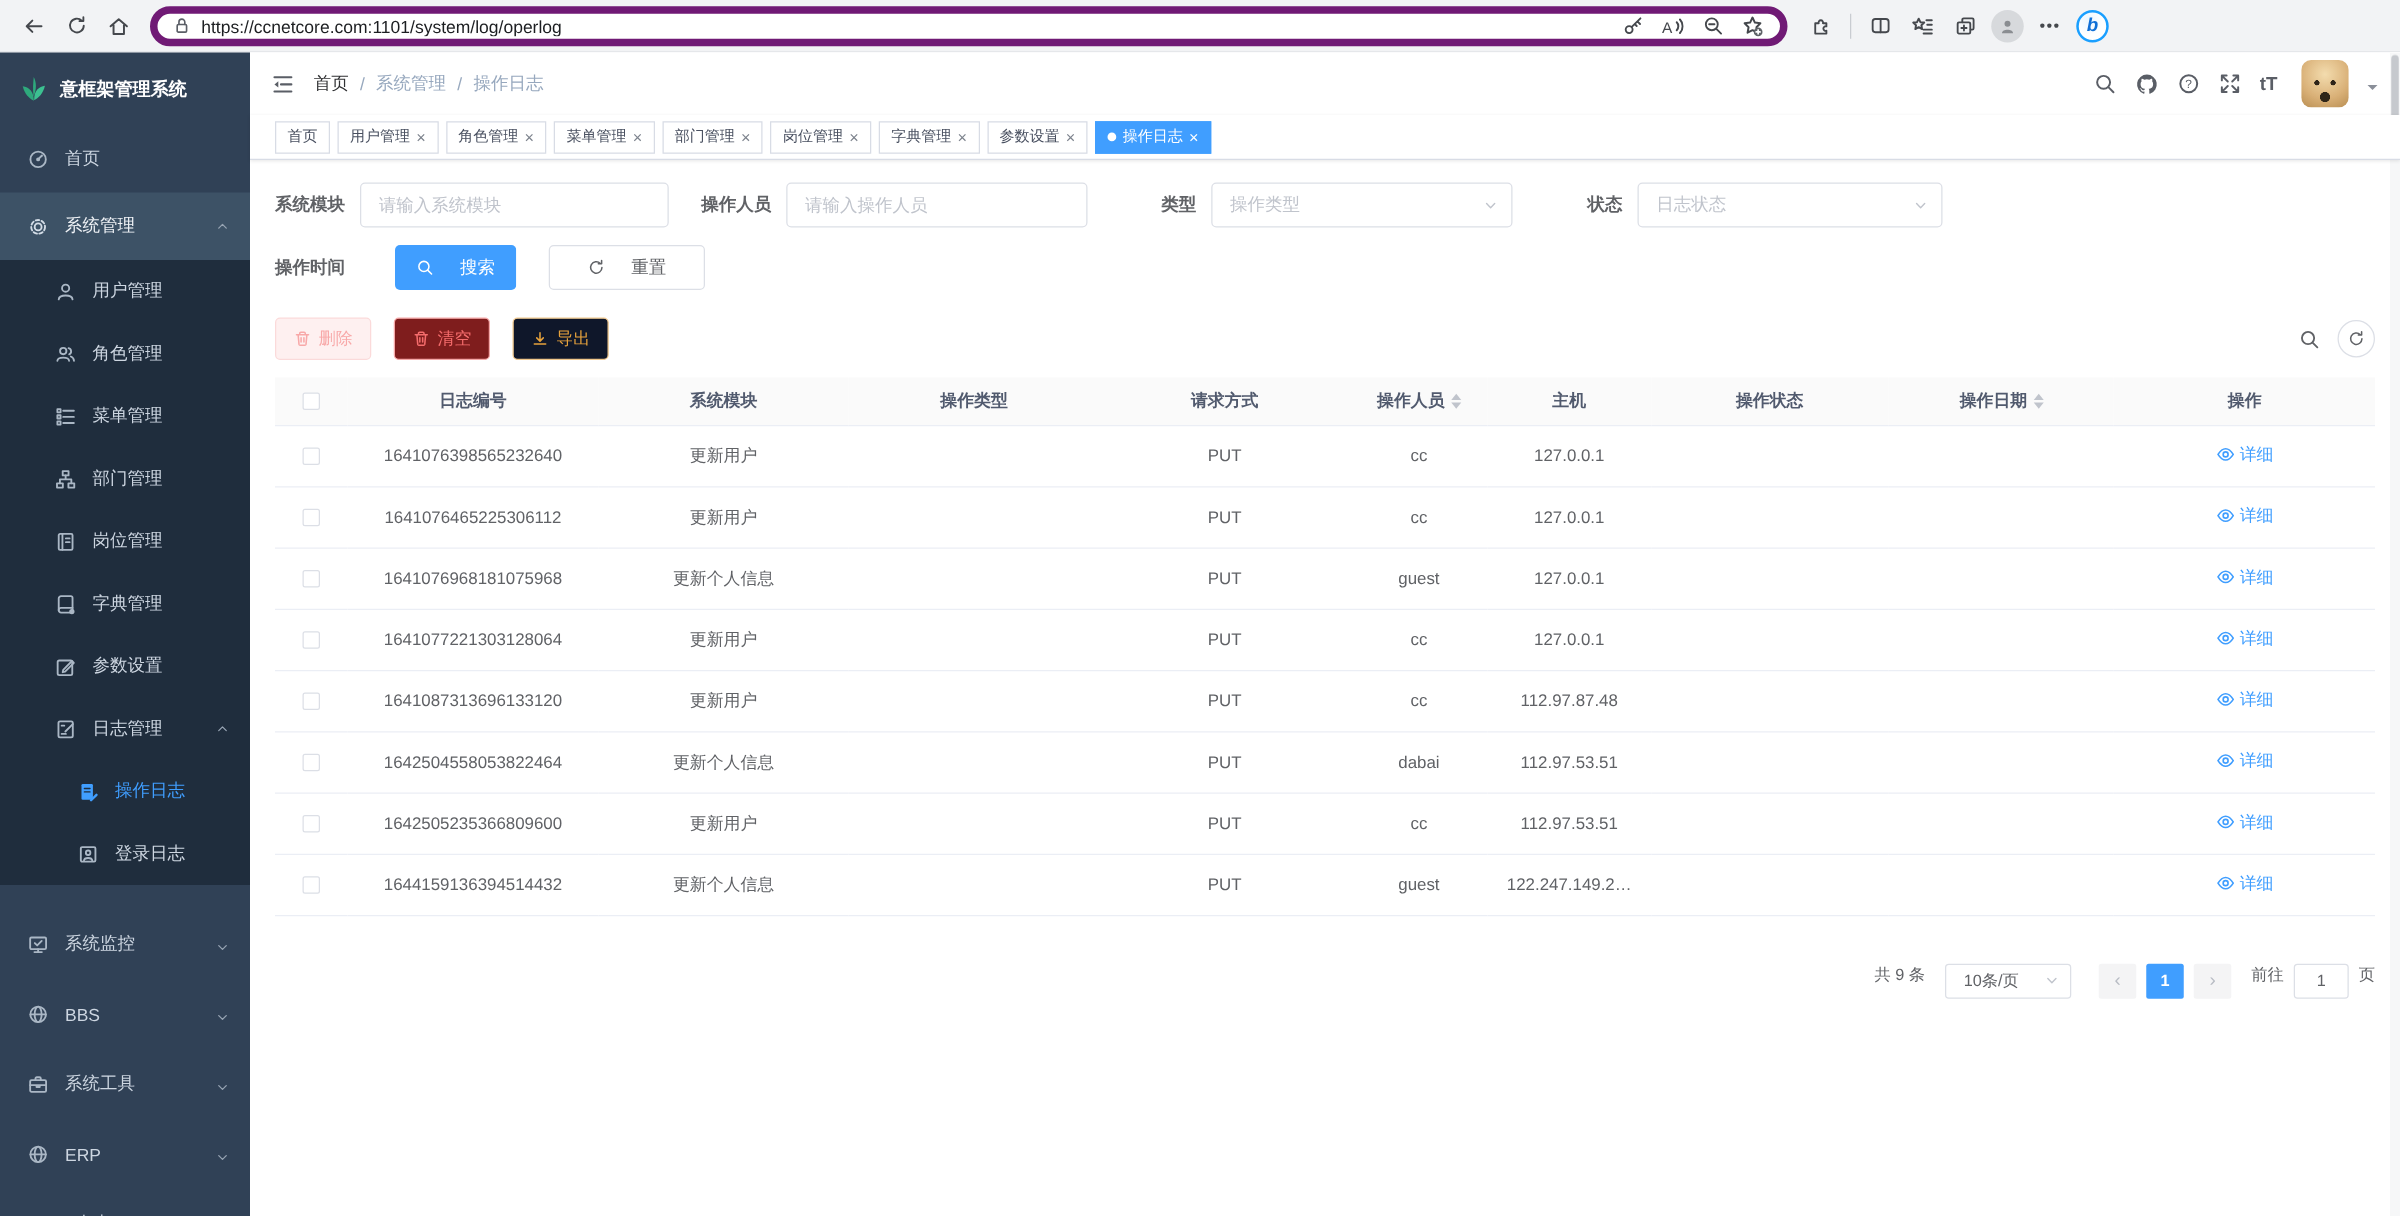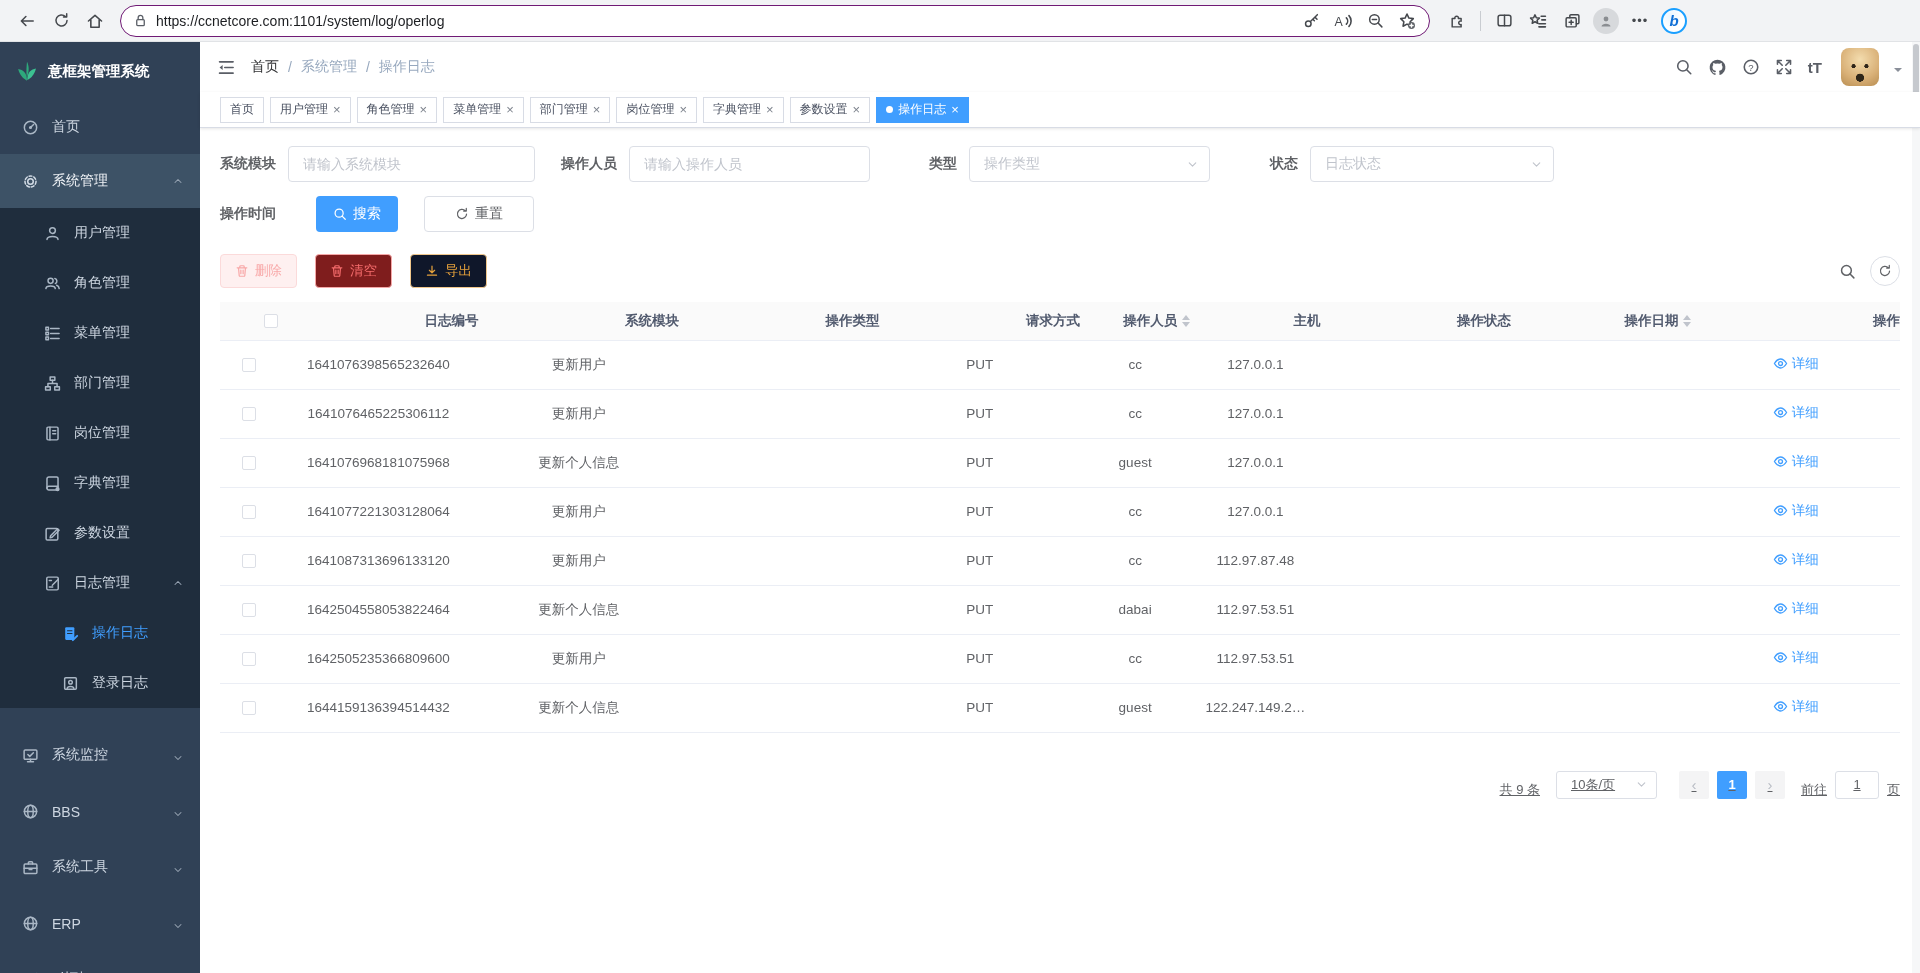--- a/index.html
+++ b/index.html
@@ -1,21 +1,21 @@
 <!DOCTYPE html>
 <html><head>
 <meta charset="utf-8">
 <style>
   * { box-sizing: border-box; margin: 0; padding: 0; }
   html,body { width:1920px; height:973px; overflow:hidden; font-family:"Liberation Sans",sans-serif; background:#fff; }
 
   
   .browser-bar { height:42px; background:#f2f3f5; border-bottom:1px solid #e1e3e6; display:flex; align-items:center; padding:0 10px; }
   .bicon { width:34px; height:32px; display:flex; align-items:center; justify-content:center; color:#45484d; border-radius:6px; flex:0 0 auto; }
-  .url-pill { width:1310px; height:32px; margin:0 8px; background:#fff; border:1px solid #701a75; border-radius:16px; display:flex; align-items:center; padding:0 6px 0 12px; }
+  .url-pill { width:1310px; height:32px; margin:0 8px; background:#fff; border:6px solid #701a75; border-radius:16px; display:flex; align-items:center; padding:0 6px 0 12px; }
   .url-text { font-size:14px; color:#1c1e21; margin-left:8px; flex:1; white-space:nowrap; overflow:hidden; }
   .pill-icons { display:flex; align-items:center; }
   .pill-icons .bicon { width:32px; }
   .tb-right { display:flex; align-items:center; margin-left:2px; }
   .tb-divider { width:1px; height:20px; background:#c9ccd1; margin:0 6px; }
   .more-dots { font-size:13px; letter-spacing:1px; color:#45484d; }
   .bing-badge { width:26px; height:26px; border-radius:50%; background:radial-gradient(circle at 35% 30%, #eaf6ff, #ffffff 55%); border:2px solid #1a9fff; color:#0f6fd6; font-weight:bold; font-size:15px; display:flex; align-items:center; justify-content:center; font-style:italic; }
   .profile-circ { width:26px; height:26px; border-radius:50%; background:#d7d9dc; display:flex; align-items:center; justify-content:center; color:#8a8d91; }
 
   
@@ -74,44 +74,44 @@
   .w-module { width:247px; margin-right:26px; }
   .w-operator { width:241px; margin-right:59px; }
   .select-box { height:36px; border:1px solid #dcdfe6; border-radius:4px; padding:0 10px 0 14px; display:flex; align-items:center; justify-content:space-between; cursor:pointer; }
   .select-ph { font-size:14px; color:#c0c4cc; }
   .sel-caret { color:#c0c4cc; display:flex; }
   .w-type { width:241px; margin-right:60px; }
   .w-status { width:244px; }
   .date-box { width:238px; height:36px; border:1px solid #dcdfe6; border-radius:4px; display:flex; align-items:center; padding:0 10px; gap:8px; color:#c0c4cc; font-size:14px; }
   .date-ph { flex:1; text-align:center; white-space:nowrap; }
   .date-sep { color:#c0c4cc; }
-  .btn { height:36px; border-radius:4px; border:1px solid transparent; display:inline-flex; align-items:center; gap:6px; font-size:14px; cursor:pointer; font-family:"Liberation Sans",sans-serif; }
+  .btn { height:36px; border-radius:4px; border:1px solid transparent; display:inline-flex; align-items:center; gap:21px; font-size:14px; cursor:pointer; font-family:"Liberation Sans",sans-serif; }
   .btn-search { background:#409eff; color:#fff; padding:0 16px; margin-left:28px; }
   .btn-reset { background:#fff; color:#606266; border-color:#dcdfe6; padding:0 30px; margin-left:26px; }
 
   .action-row { display:flex; align-items:center; margin:22px 0 14px 0; height:34px; }
   .btn-sm { height:34px; border-radius:4px; display:inline-flex; align-items:center; gap:6px; font-size:13.5px; padding:0 14px; cursor:pointer; border:1px solid transparent; }
   .btn-del { background:#fef0f0; border-color:#fbdada; color:#f8a8a8; margin-right:18px; cursor:not-allowed; }
   .btn-clear { background:#7f1d1d; border-color:#f6a8a8; color:#f56c6c; margin-right:18px; }
   .btn-export { background:#0f172a; border-color:#f0c78c; color:#e6a23c; }
   .table-tools { margin-left:auto; display:flex; align-items:center; gap:14px; color:#606266; }
   .circle-tool { width:30px; height:30px; border:1px solid #dcdfe6; border-radius:50%; display:flex; align-items:center; justify-content:center; color:#606266; cursor:pointer; background:#fff; }
 
   
   table.log-table { width:100%; border-collapse:collapse; table-layout:fixed; }
-  .log-table th { height:38px; background:#fafafa; font-size:13.5px; font-weight:bold; color:#515a6e; text-align:right; border-bottom:1px solid #ebeef5; white-space:nowrap; }
+  .log-table th { height:38px; background:#fafafa; font-size:13.5px; font-weight:bold; color:#515a6e; text-align:center; border-bottom:1px solid #ebeef5; white-space:nowrap; }
   .log-table td { height:49px; font-size:13.5px; color:#606266; text-align:center; border-bottom:1px solid #ebeef5; white-space:nowrap; overflow:hidden; text-overflow:ellipsis; }
   .checkbox { display:inline-block; width:14px; height:14px; border:1px solid #dcdfe6; border-radius:2px; background:#fff; vertical-align:middle; cursor:pointer; }
   .sort-carets { display:inline-flex; flex-direction:column; vertical-align:middle; margin-left:5px; }
   .car-up { width:0; height:0; border:4px solid transparent; border-bottom:5px solid #c0c4cc; margin-bottom:2px; }
   .car-dn { width:0; height:0; border:4px solid transparent; border-top:5px solid #c0c4cc; }
   .detail-link { color:#409eff; display:inline-flex; align-items:center; gap:4px; cursor:pointer; }
 
   
-  .pagination { display:flex; align-items:flex-end; justify-content:flex-end; margin-top:38px; font-size:13px; color:#606266;text-decoration:underline; }
+  .pagination { display:flex; align-items:flex-start; justify-content:flex-end; margin-top:38px; font-size:13px; color:#606266; }
   .pg-total { margin-right:16px; }
   .pg-size { width:101px; height:28px; border:1px solid #dcdfe6; border-radius:3px; display:flex; align-items:center; justify-content:space-between; padding:0 8px 0 14px; margin-right:18px; cursor:pointer; }
   .pg-btn { width:30px; height:28px; background:#f4f4f5; border-radius:2px; margin:0 4px; display:flex; align-items:center; justify-content:center; font-size:15px; color:#b8bcc4; cursor:pointer; }
   .pg-num { width:30px; height:28px; border-radius:2px; margin:0 4px; display:flex; align-items:center; justify-content:center; font-size:13px; cursor:pointer; }
   .pg-num.active { background:#409eff; color:#fff; font-weight:bold; }
   .pg-goto { margin-left:12px; }
   .pg-input { width:44px; height:28px; border:1px solid #dcdfe6; border-radius:3px; text-align:center; font-size:13px; color:#606266; margin:0 8px; outline:none; font-family:"Liberation Sans",sans-serif; }
 
   
   .v-scrollbar { position:fixed; top:42px; right:0; width:8px; height:931px; background:#f6f7f8; }

